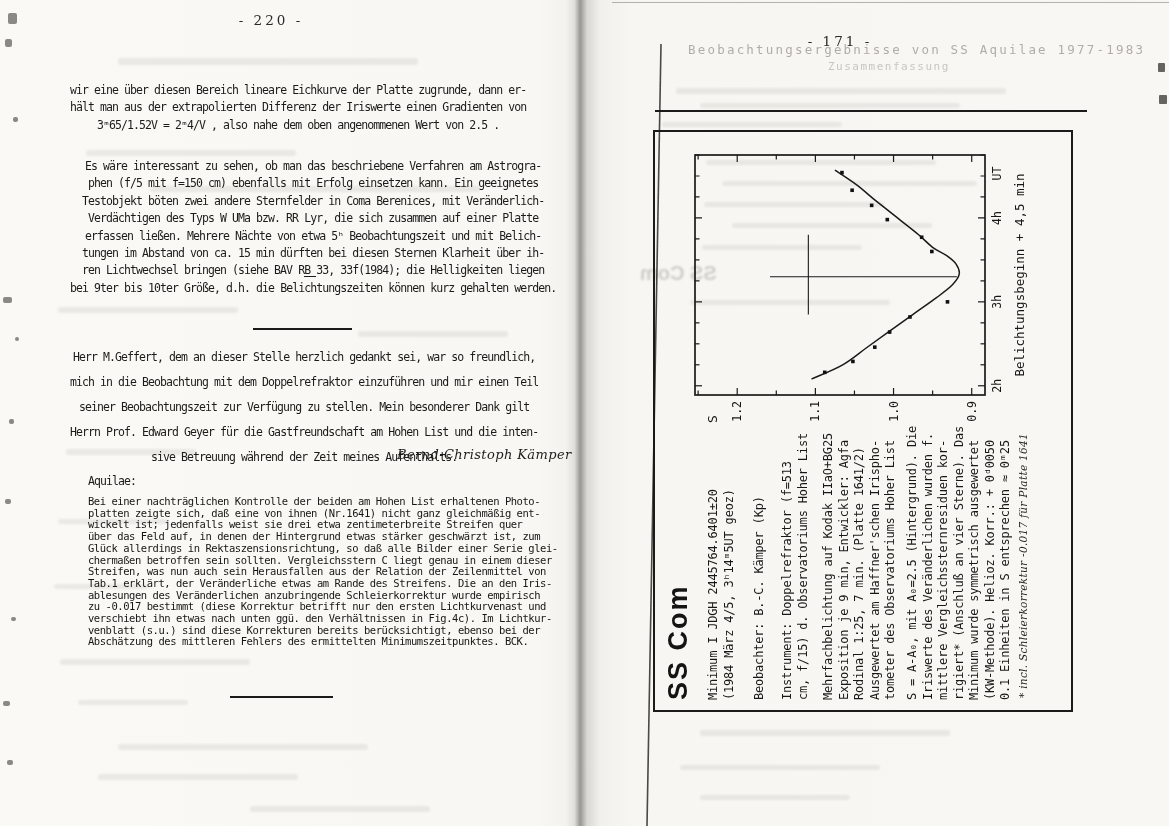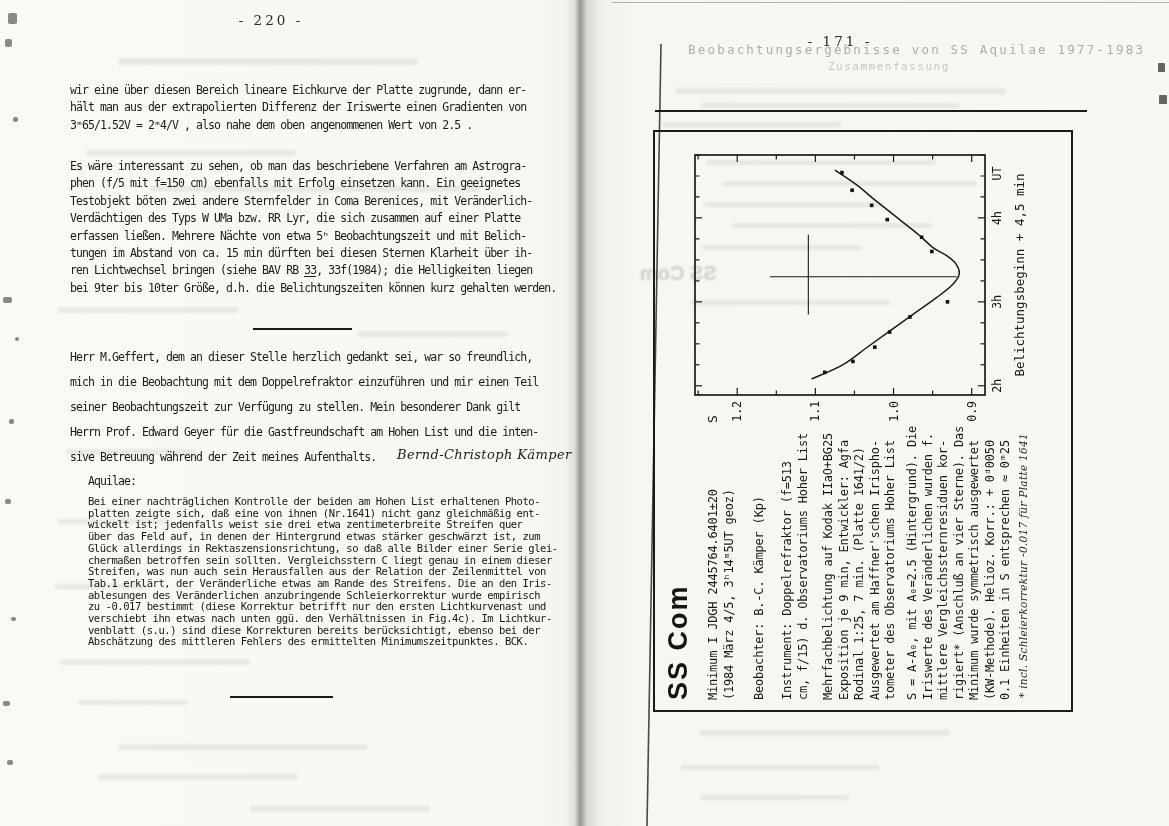--- a/index.html
+++ b/index.html
@@ -10,21 +10,21 @@
     color:#1c1c1c;
   }
   .abs{position:absolute;}
   
   .pagenum{
     font-family:"DejaVu Serif",serif;font-size:13.5px;letter-spacing:3px;
     color:#2a2a28;white-space:nowrap;text-align:center;width:110px;z-index:3;
   }
   .body-text{
     font-size:11.5px;letter-spacing:-0.92px;line-height:17.4px;
-    white-space:nowrap;color:#1b1b19;z-index:2;
+    white-space:nowrap;color:#1b1b19;z-index:2;text-align:center;
   }
   .body-text-3{line-height:25px;}
   .small-text{
     font-size:10.5px;letter-spacing:-0.45px;line-height:11.7px;
     white-space:nowrap;color:#161614;z-index:2;
   }
   .sig{
     font-family:"DejaVu Serif",serif;font-style:italic;font-size:13px;
     letter-spacing:0.4px;color:#1d1d1b;white-space:nowrap;z-index:2;
   }

